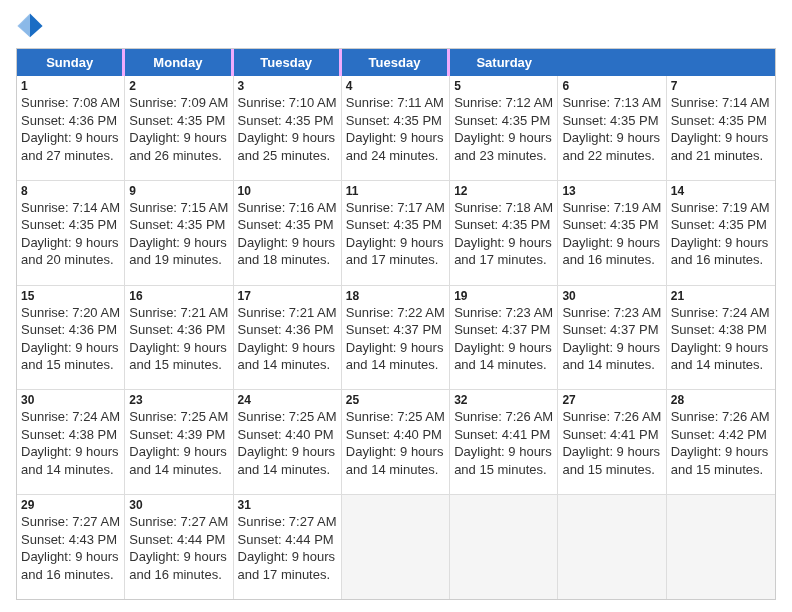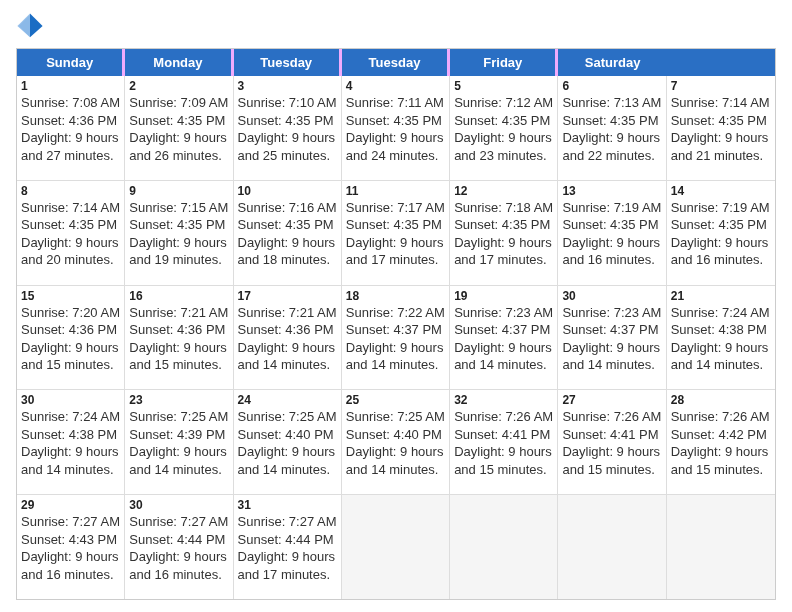--- a/index.html
+++ b/index.html
@@ -130,21 +130,20 @@
       <div class="location"></div>
     </div>
   </div>
 
   <div class="calendar">
     <div class="cal-header" id="cal-header">
         <div class="cal-header-cell">Sunday</div>
         <div class="cal-header-cell">Monday</div>
         <div class="cal-header-cell">Tuesday</div>
         <div class="cal-header-cell">Tuesday</div>
-        <div class="cal-header-cell">Friday</div>
         <div class="cal-header-cell">Saturday</div>
       </div>
     <div class="cal-body" id="cal-body">
         <div class="cal-row">
           <div class="cal-cell">
           <span class="day-num">1</span>
           <span class="cell-text">Sunrise: 7:08 AM<br>Sunset: 4:36 PM<br>Daylight: 9 hours and 27 minutes.</span>
         </div>
           <div class="cal-cell">
           <span class="day-num">2</span>

